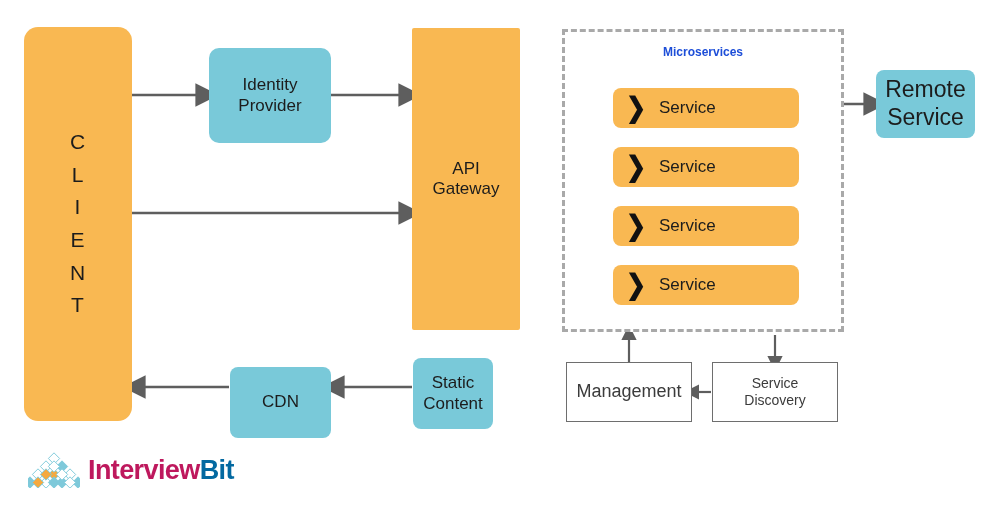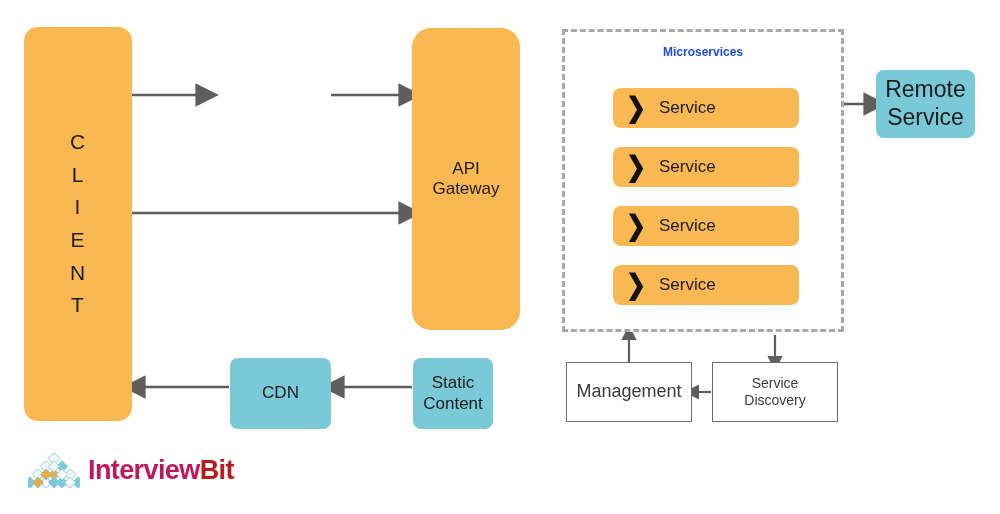--- a/index.html
+++ b/index.html
@@ -63,27 +63,27 @@
     left: 209px; top: 48px;
     width: 122px; height: 95px;
     border-radius: 10px;
     font-size: 17px;
   }
 
   
   #api-gateway-box {
     left: 412px; top: 28px;
     width: 108px; height: 302px;
-    border-radius: 19px;
+    border-radius: 2px;
     font-size: 17px;
   }
 
   
   #cdn-box {
-    left: 230px; top: 358px;
+    left: 230px; top: 367px;
     width: 101px; height: 71px;
     border-radius: 8px;
     font-size: 17px;
   }
 
   
   #static-content-box {
     left: 413px; top: 358px;
     width: 80px; height: 71px;
     border-radius: 8px;
@@ -173,21 +173,21 @@
     gap: 8px;
   }
   #logo-mark { width: 52px; height: 36px; display:block; }
   #logo-wordmark {
     font-size: 27px;
     font-weight: bold;
     letter-spacing: -0.6px;
     white-space: nowrap;
   }
   #logo-word-interview { color: #be185d; }
-  #logo-word-bit { color: #b91c1c; }
+  #logo-word-bit { color: #0369a1; }
 </style>
 </head>
 <body>
 
 <div id="canvas">
 
   <div class="conn" style="left:0; top:0; width:1000px; height:514px;">
     <svg width="1000" height="514" viewBox="0 0 1000 514" xmlns="http://www.w3.org/2000/svg">
       <defs>
         <marker id="arw-r" markerWidth="9" markerHeight="9" refX="1" refY="4.5" orient="auto" markerUnits="strokeWidth">
@@ -240,20 +240,26 @@
     <div class="vtext">
       <span>C</span>
       <span>L</span>
       <span>I</span>
       <span>E</span>
       <span>N</span>
       <span>T</span>
     </div>
   </div>
 
+  <div class="box teal" id="identity-provider-box">
+    <div>
+      <div>Identity</div>
+      <div>Provider</div>
+    </div>
+  </div>
 
   <div class="box orange" id="api-gateway-box">
     <div>
       <div>API</div>
       <div>Gateway</div>
     </div>
   </div>
 
   <div class="box teal" id="cdn-box">
     <div>CDN</div>

